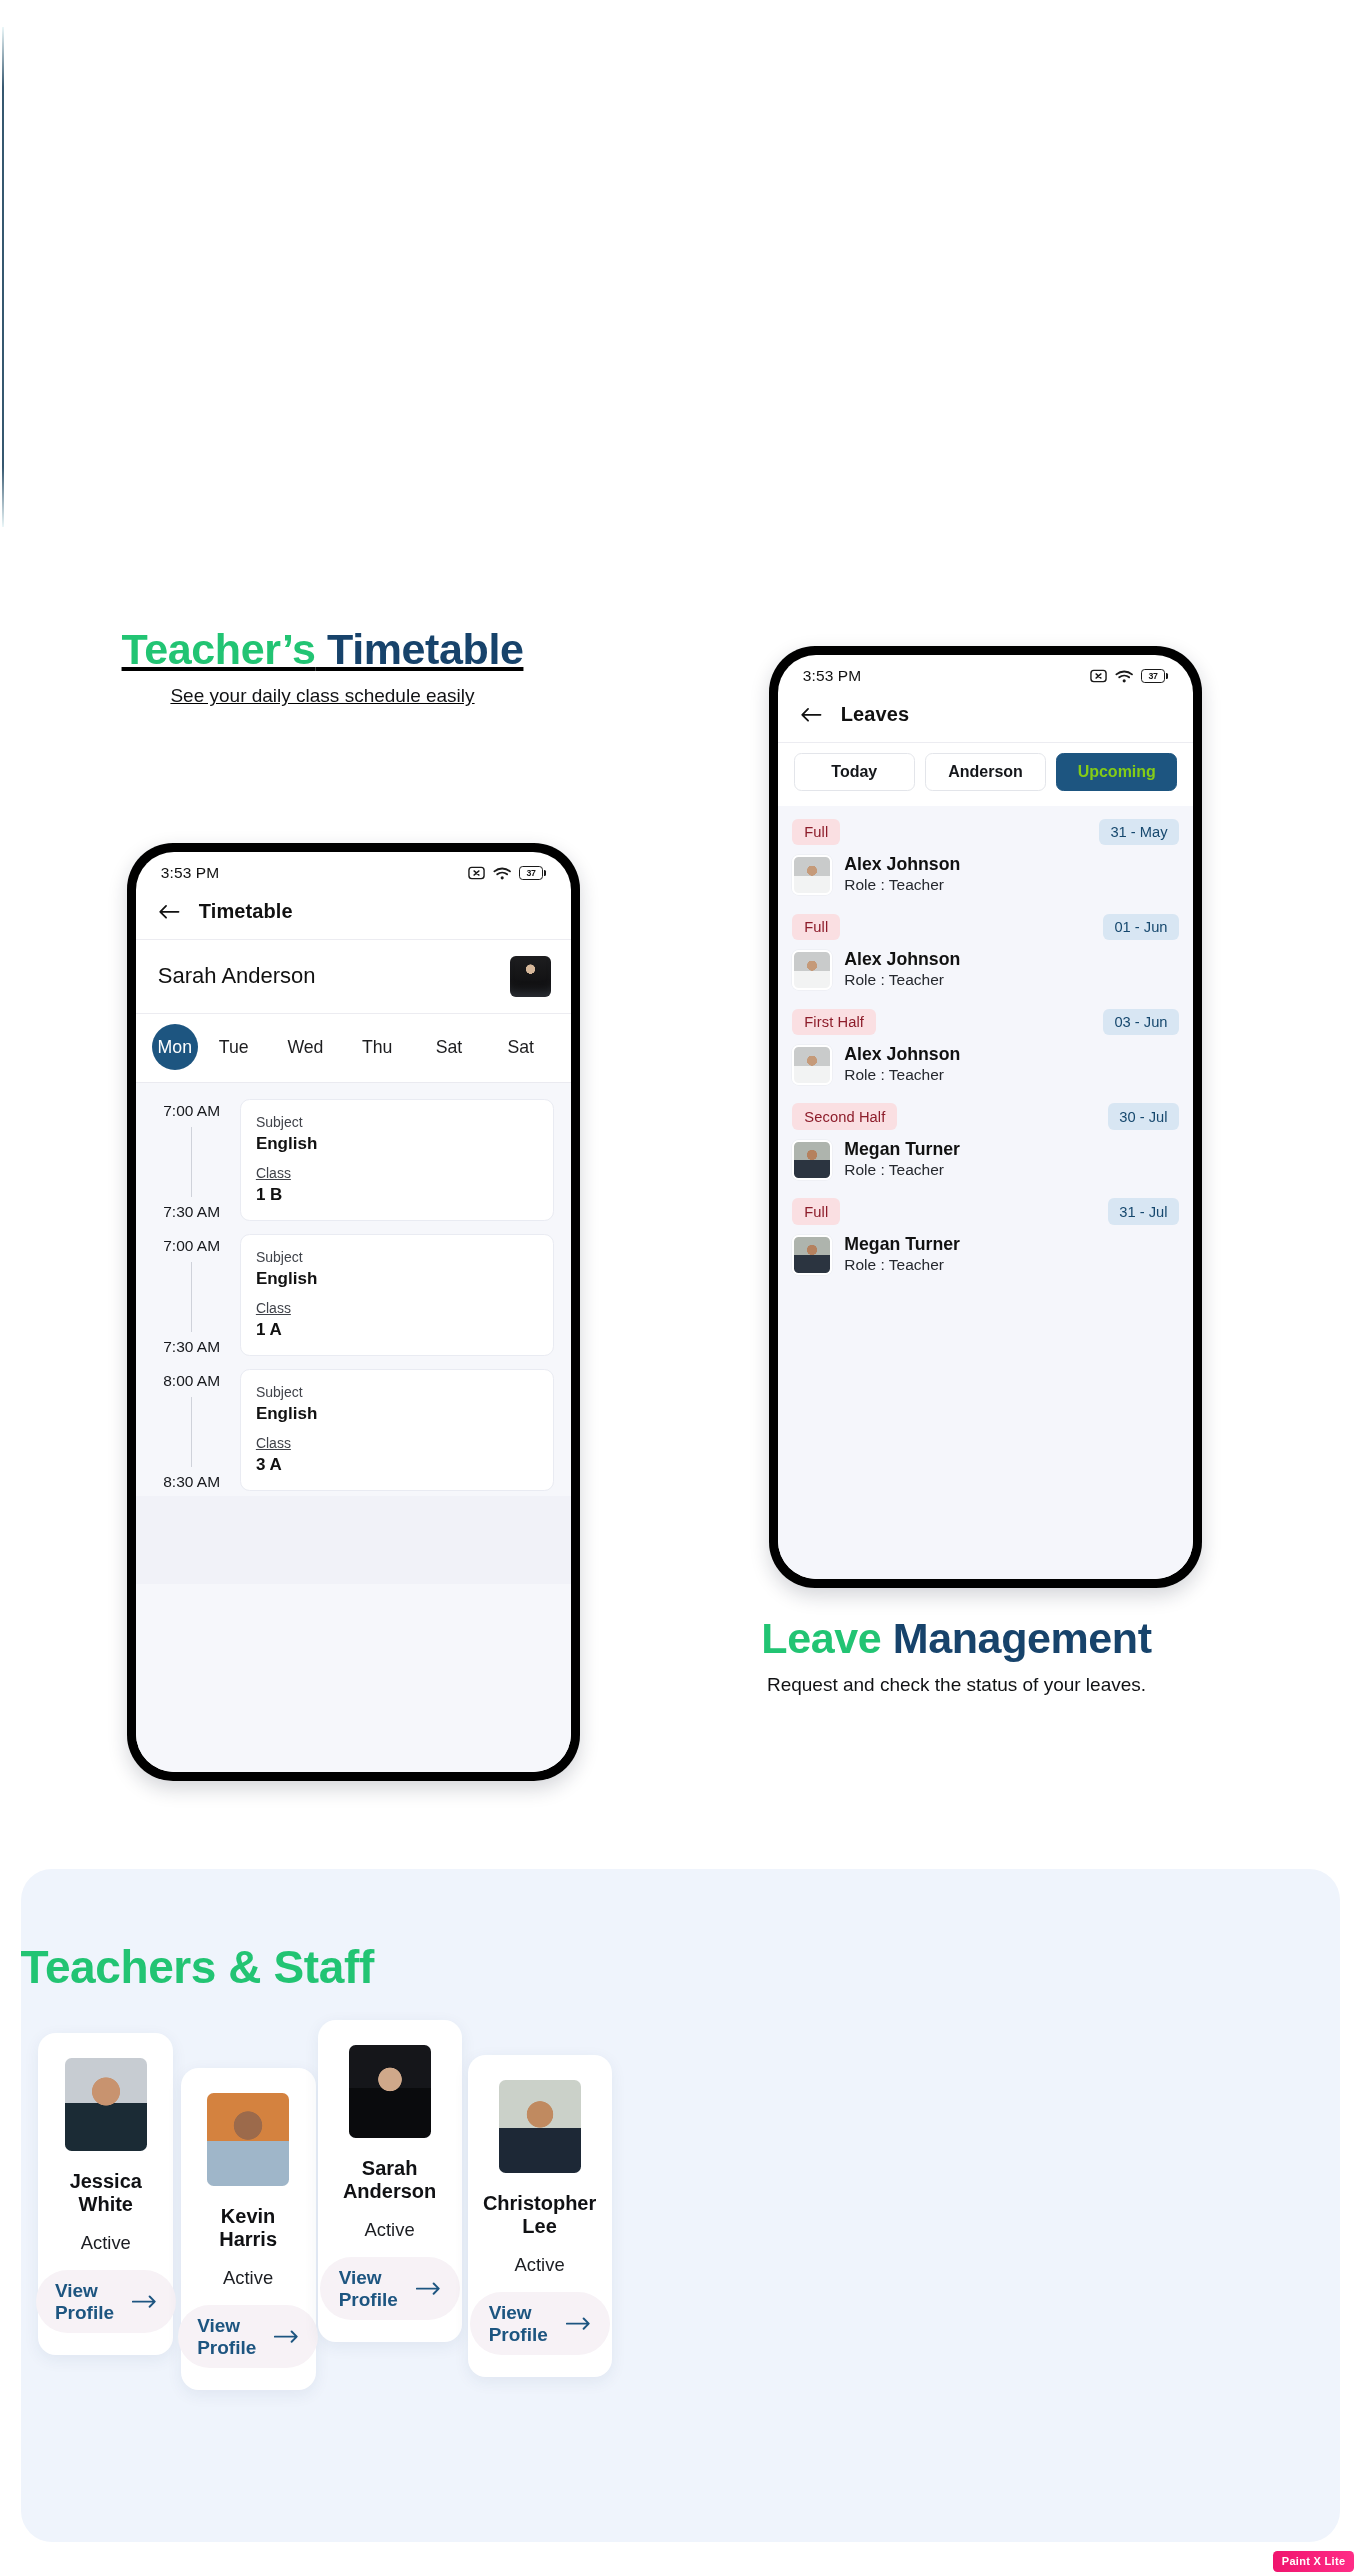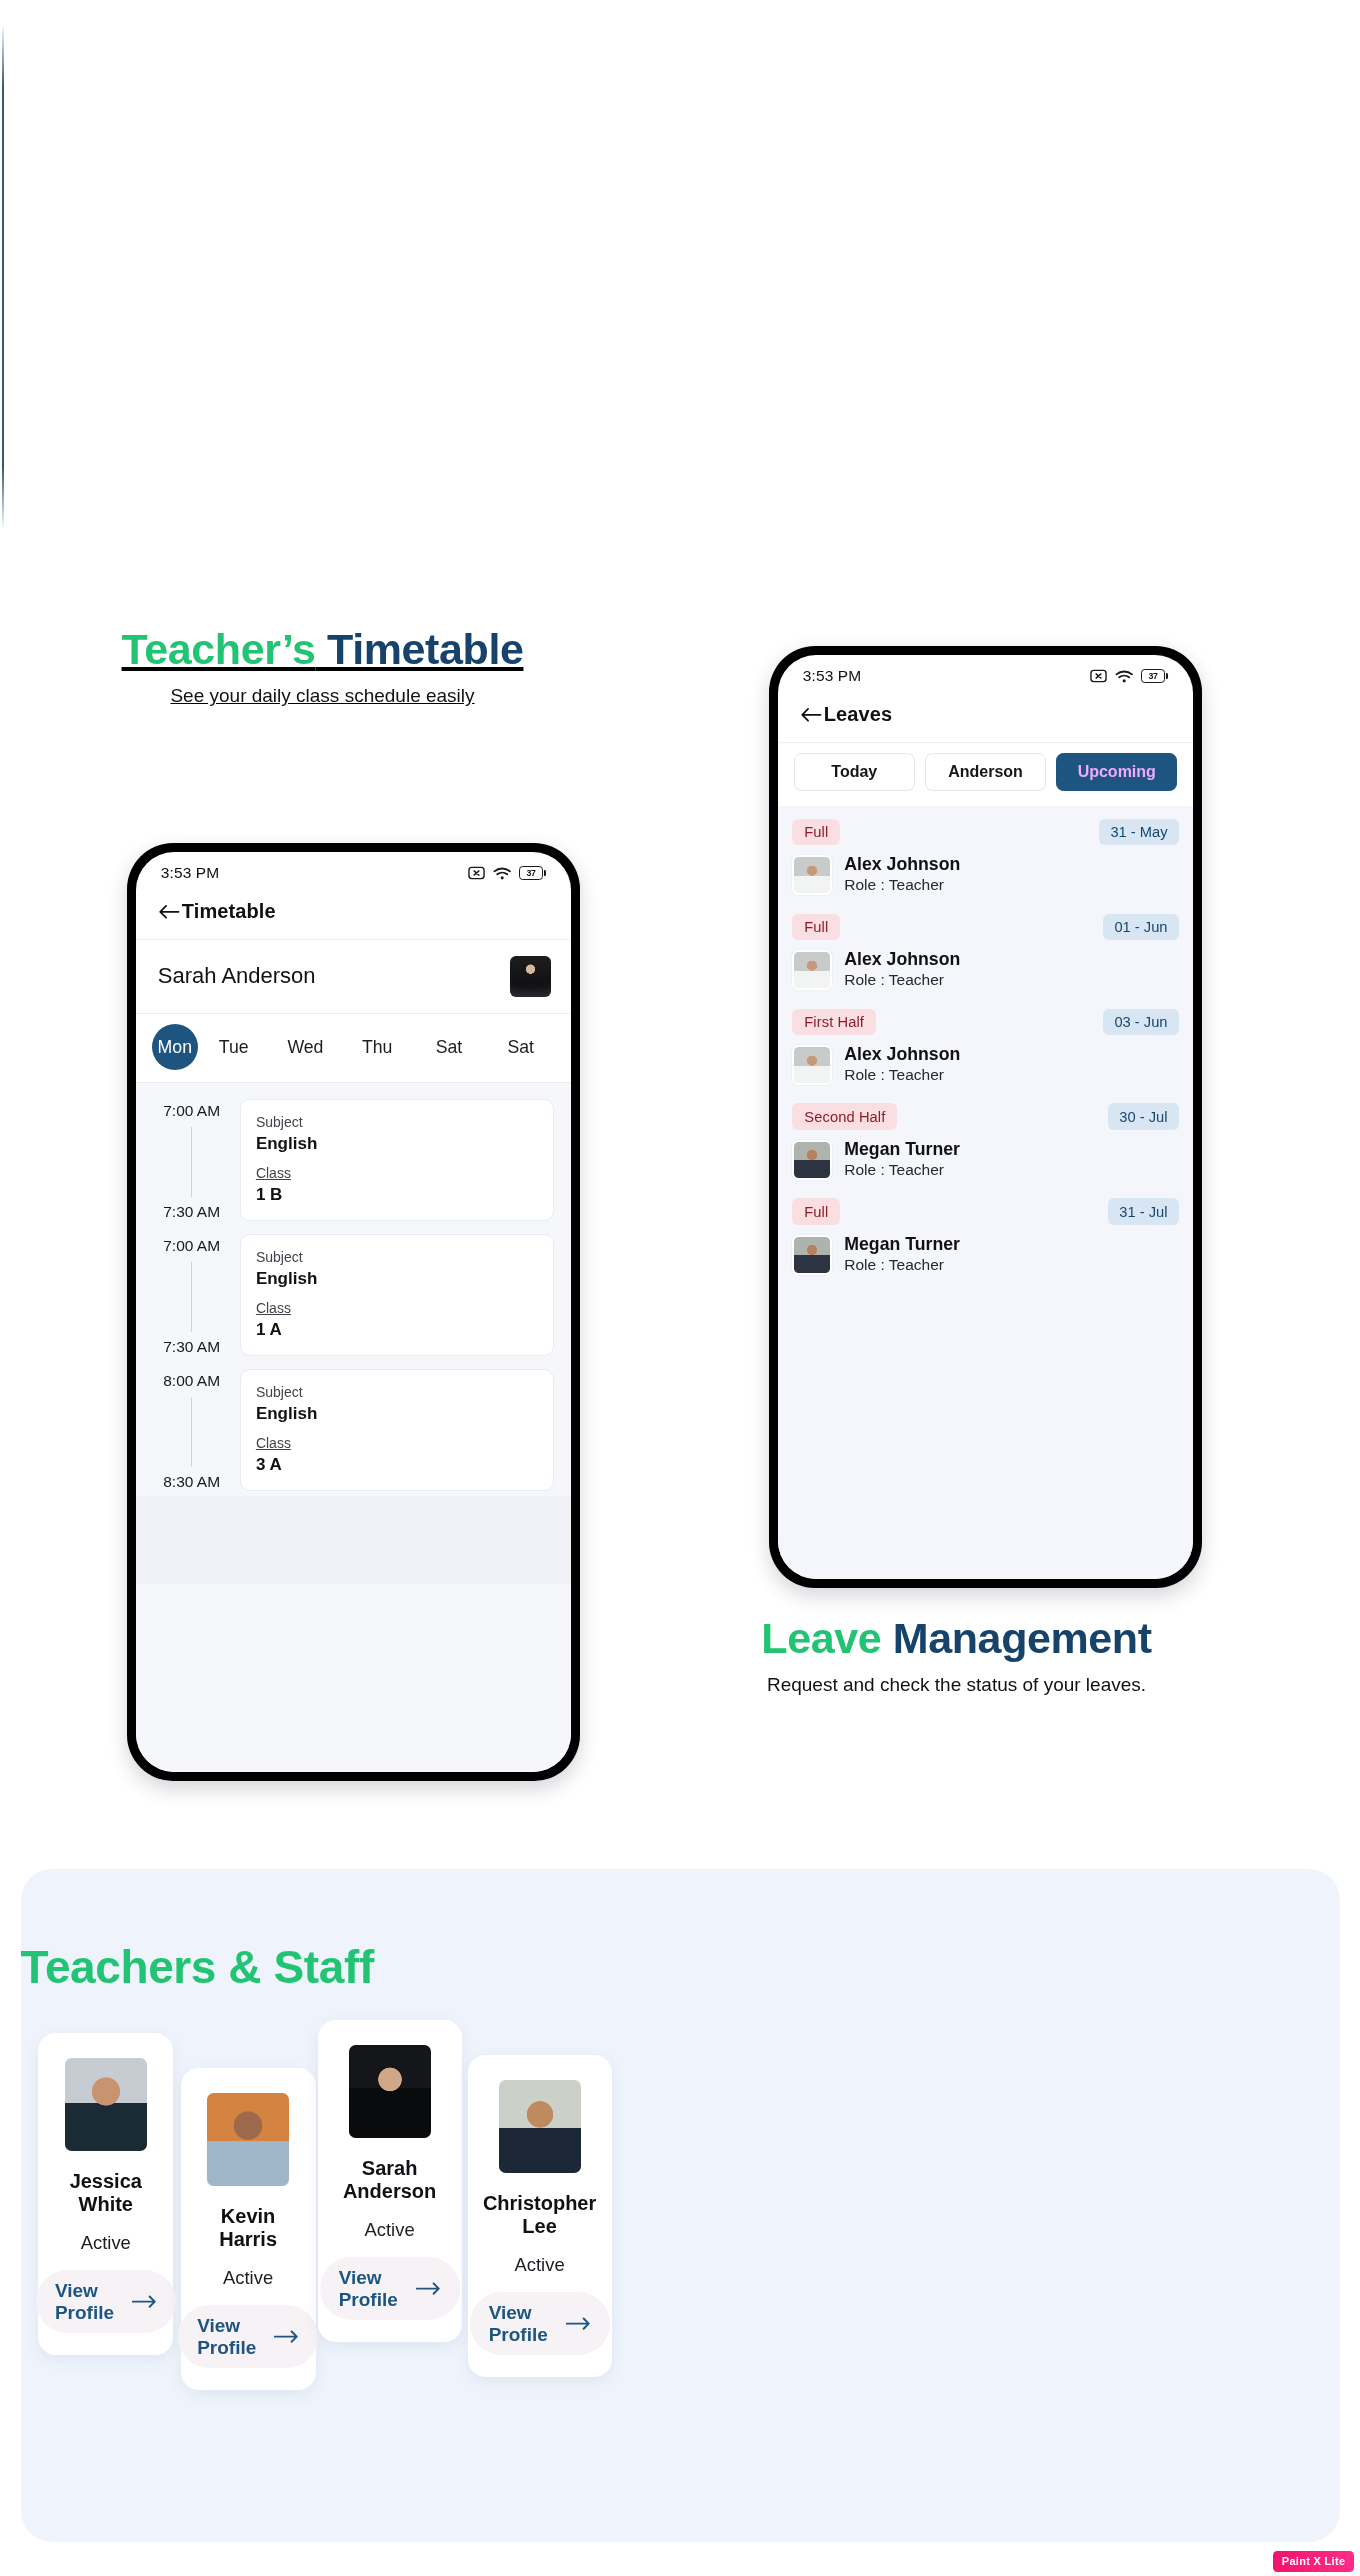--- a/index.html
+++ b/index.html
@@ -70,21 +70,21 @@
   .ic-batt { display:flex; align-items:center; }
   .ic-batt .shell {
     width: 23.6px; height: 14px; border: 1.6px solid #1a1a1a; border-radius: 3.7px;
     display:flex; align-items:center; justify-content:center;
     font-size: 8.8px; font-weight: 700; color:#111; letter-spacing:-0.2px;
   }
   .ic-batt .nub { width: 2.2px; height: 5.9px; background:#1a1a1a; border-radius:0 1.5px 1.5px 0; margin-left:1.1px;}
 
   
   .appbar {
-    display: flex; align-items: center; gap: 2px;
+    display: flex; align-items: center; gap: 19px;
     padding: 10.3px 22px 16px 22px;
     border-bottom: 1.1px solid #ececf1;
   }
   .appbar .title { font-size: 20px; font-weight: 600; color: #111; letter-spacing: 0.1px; }
   .back-arrow { width: 22px; height: 17.7px; flex: none; }
 
   
   .tt-teacher {
     display: flex; align-items: center; justify-content: space-between;
     padding: 16px 20.6px 16px 22px;
@@ -141,21 +141,21 @@
 
   
   .tabs { display: flex; gap: 10.3px; padding: 10.3px 16px 14.7px 16px; }
   .tab {
     flex: 1; text-align: center;
     font-size: 16px; font-weight: 600; color: #14161a;
     border: 1.1px solid #e3e5ea; border-radius: 7.4px;
     padding: 8.8px 2.9px;
     background: #fff;
   }
-  .tab.active { background: #1d5580; color: #f0abfc; border-color: #1d5580; }
+  .tab.active { background: #1d5580; color: #84cc16; border-color: #1d5580; }
   .leaves-list { background: #f5f6fb; padding: 10.3px 13.2px 0 13.2px; height: 100%; }
   .leave-item { padding: 2.9px 1.5px 14.7px 1.5px; }
   .leave-top { display: flex; align-items: center; justify-content: space-between; }
   .pill-type {
     background: #fadfe2; color: #8d1c2a;
     font-size: 14.7px; border-radius: 5.9px; padding: 5.2px 11.8px;
     letter-spacing: 0.1px;
   }
   .pill-date {
     background: #d8e6f3; color: #16486e;

